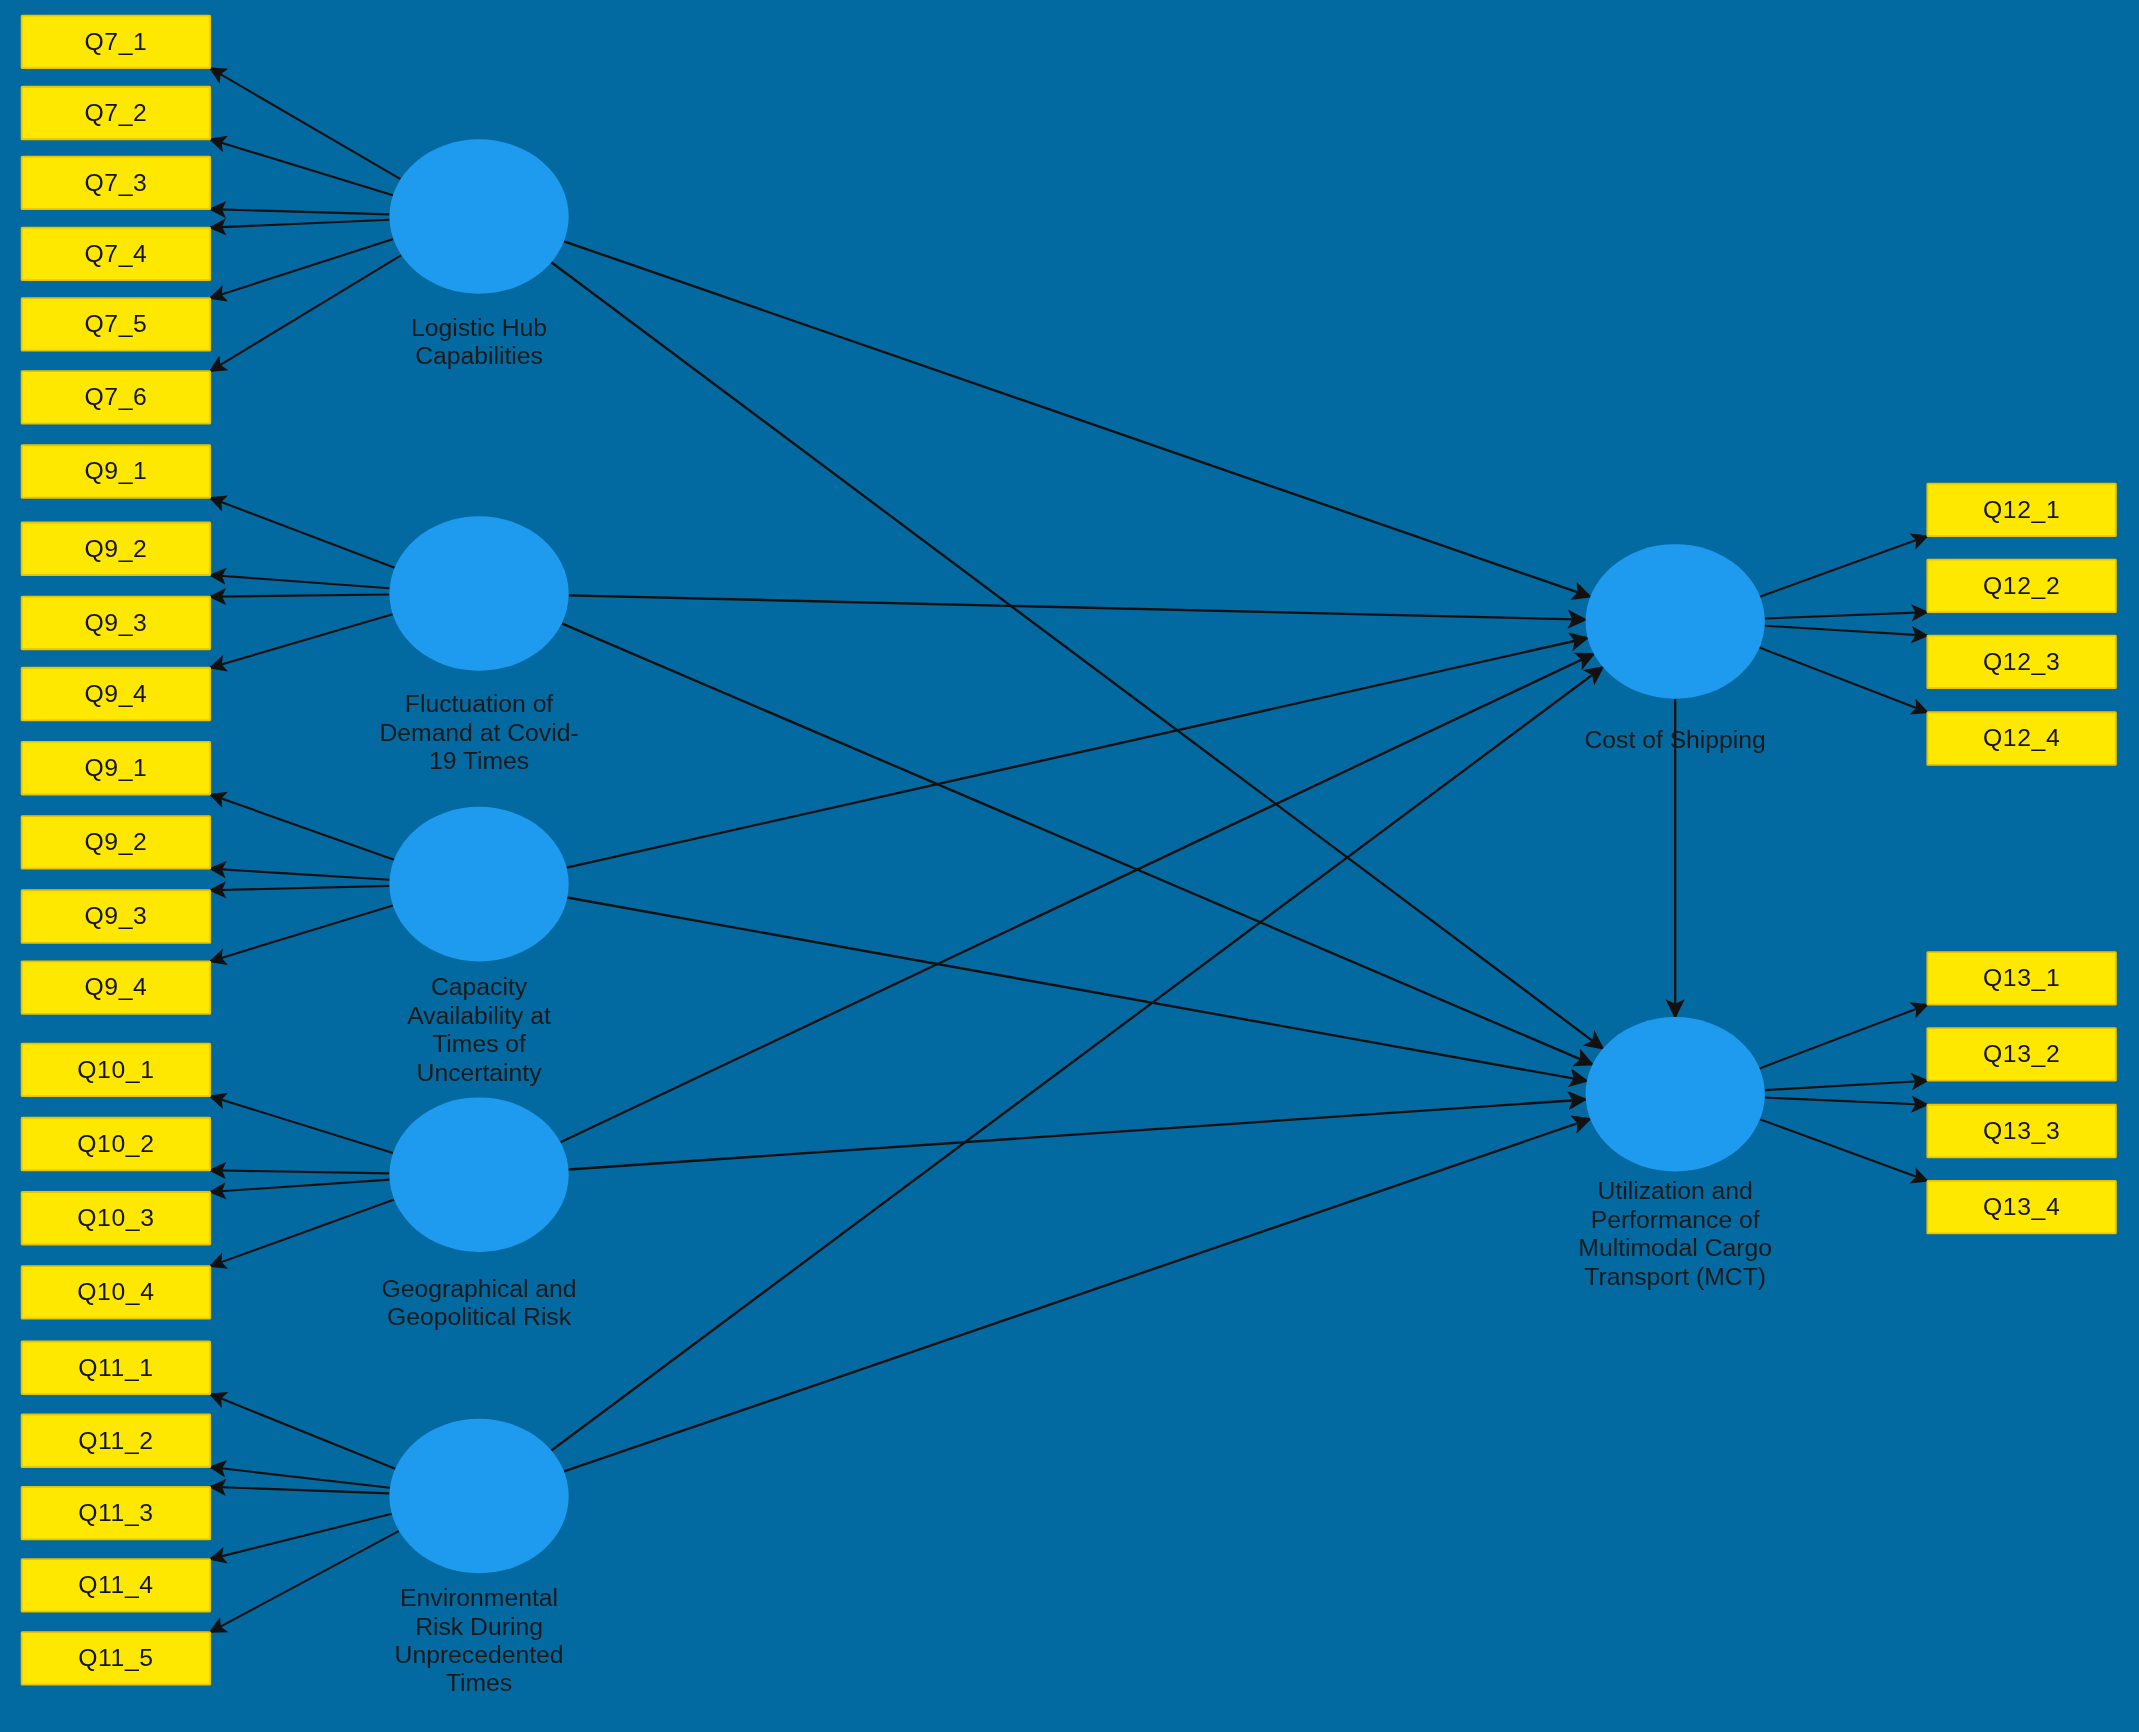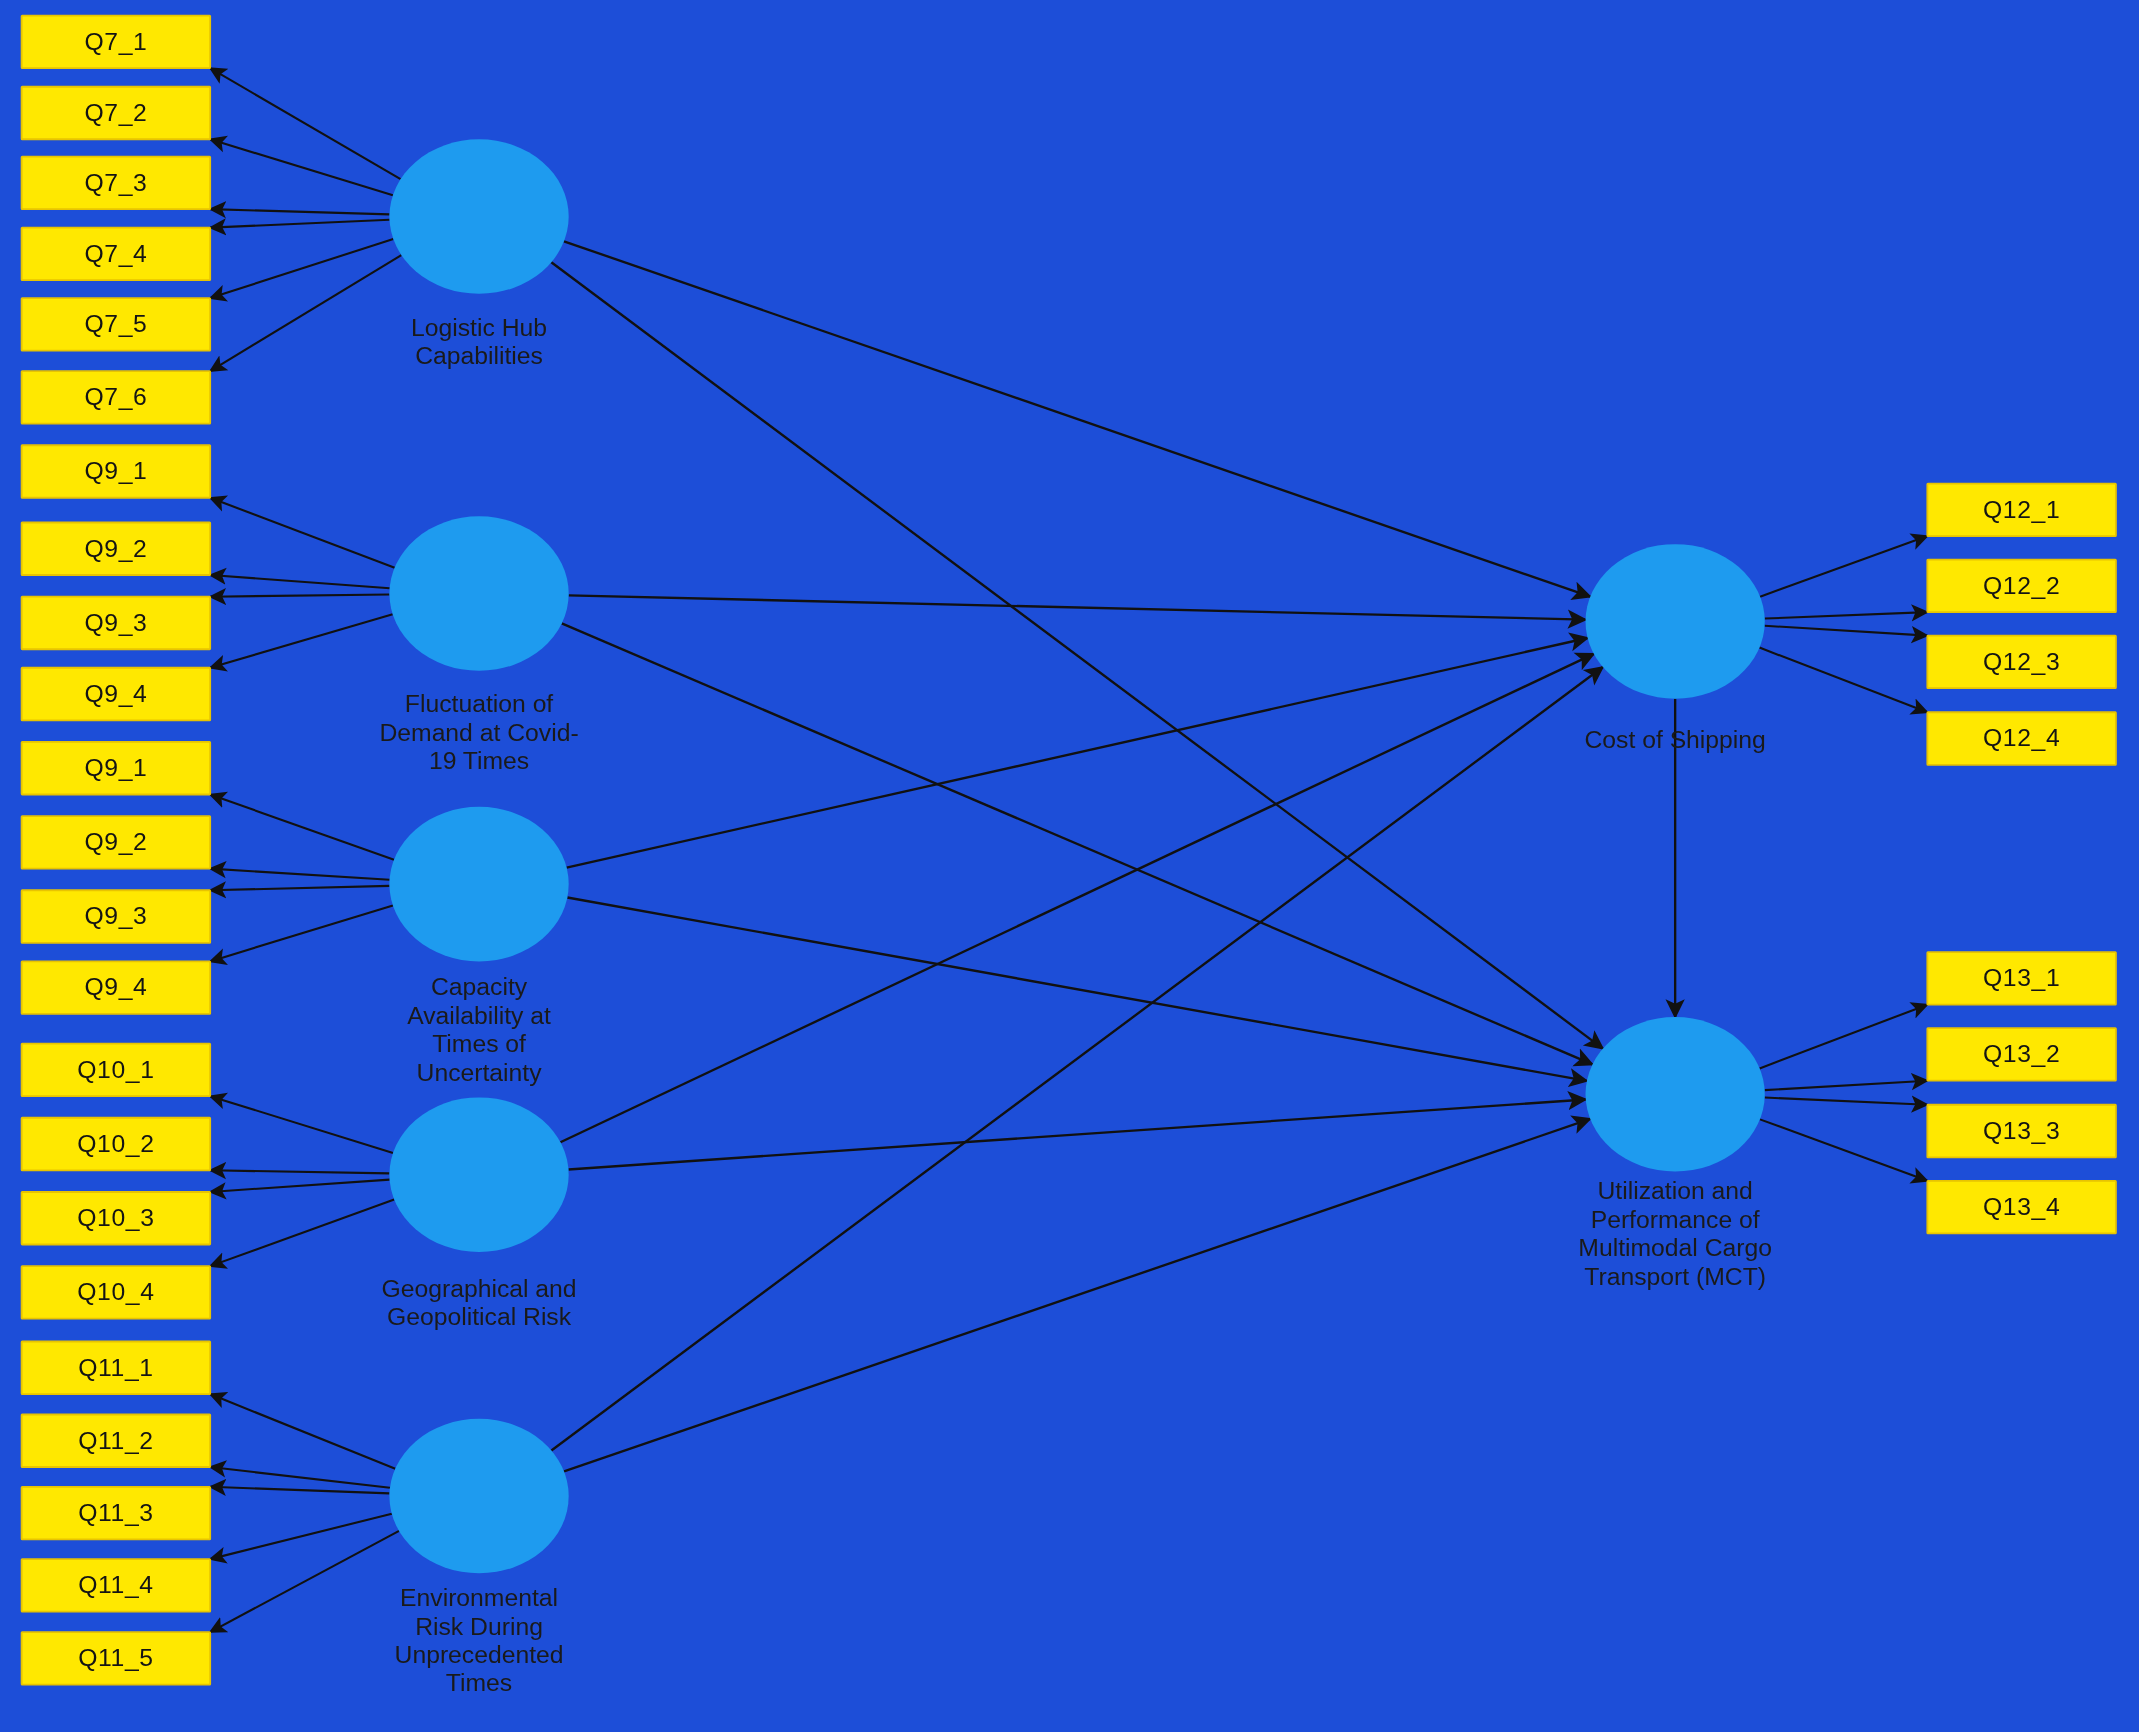--- a/index.html
+++ b/index.html
@@ -7,21 +7,21 @@
     padding: 0;
     background: #ffffff;
   }
   body {
     font-family: "Liberation Sans", sans-serif;
   }
   #diagram-root {
     position: relative;
     width: 2140px;
     height: 1733px;
-    background: #1d4ed8;
+    background: #0369a1;
     overflow: hidden;
   }
   #sem-svg {
     position: absolute;
     inset: 0;
     width: 2140px;
     height: 1733px;
     display: block;
   }
   .indicator-box {

